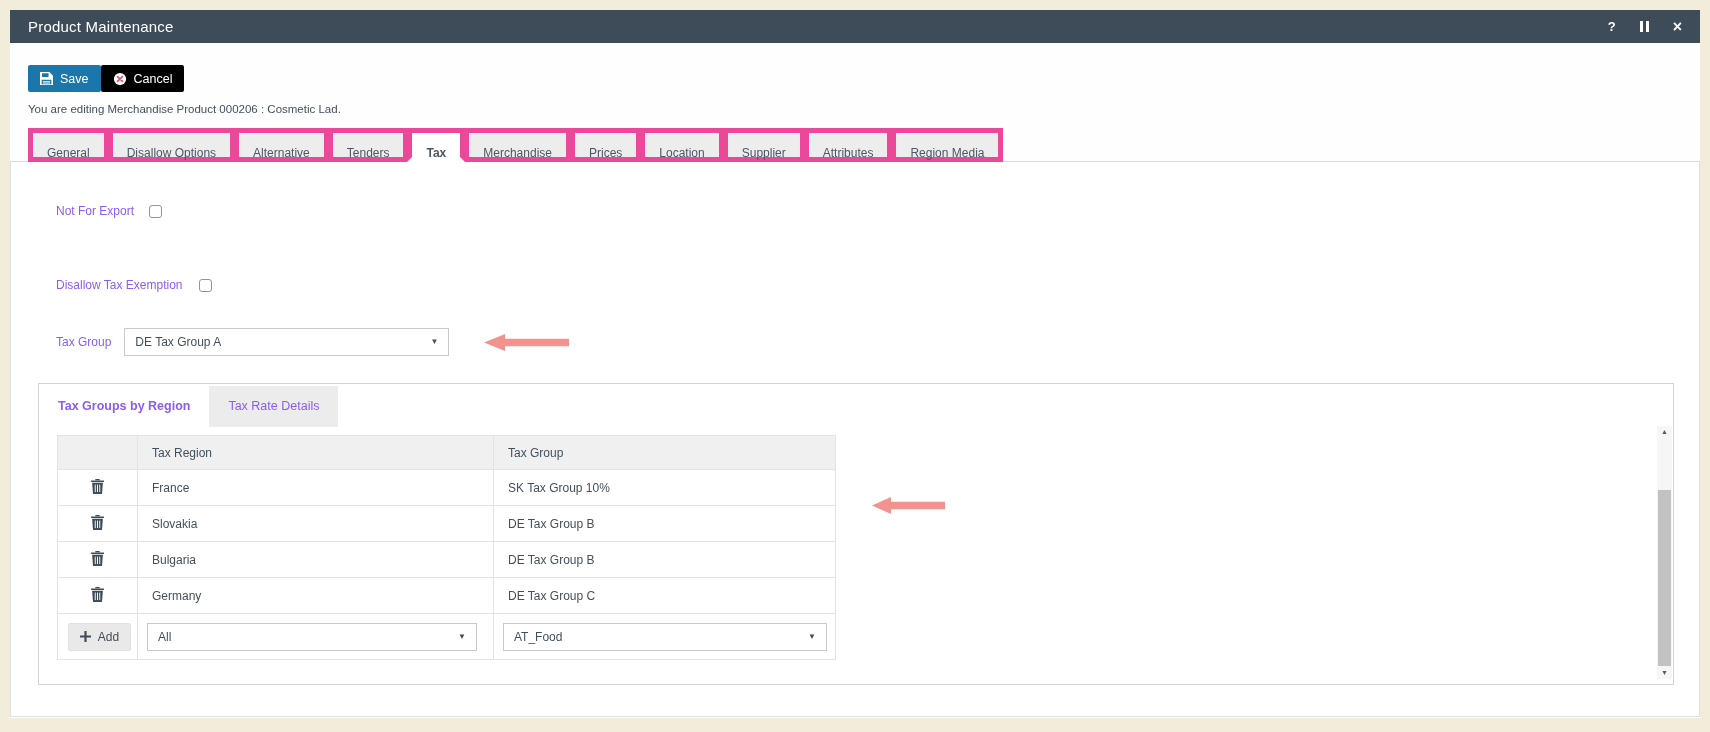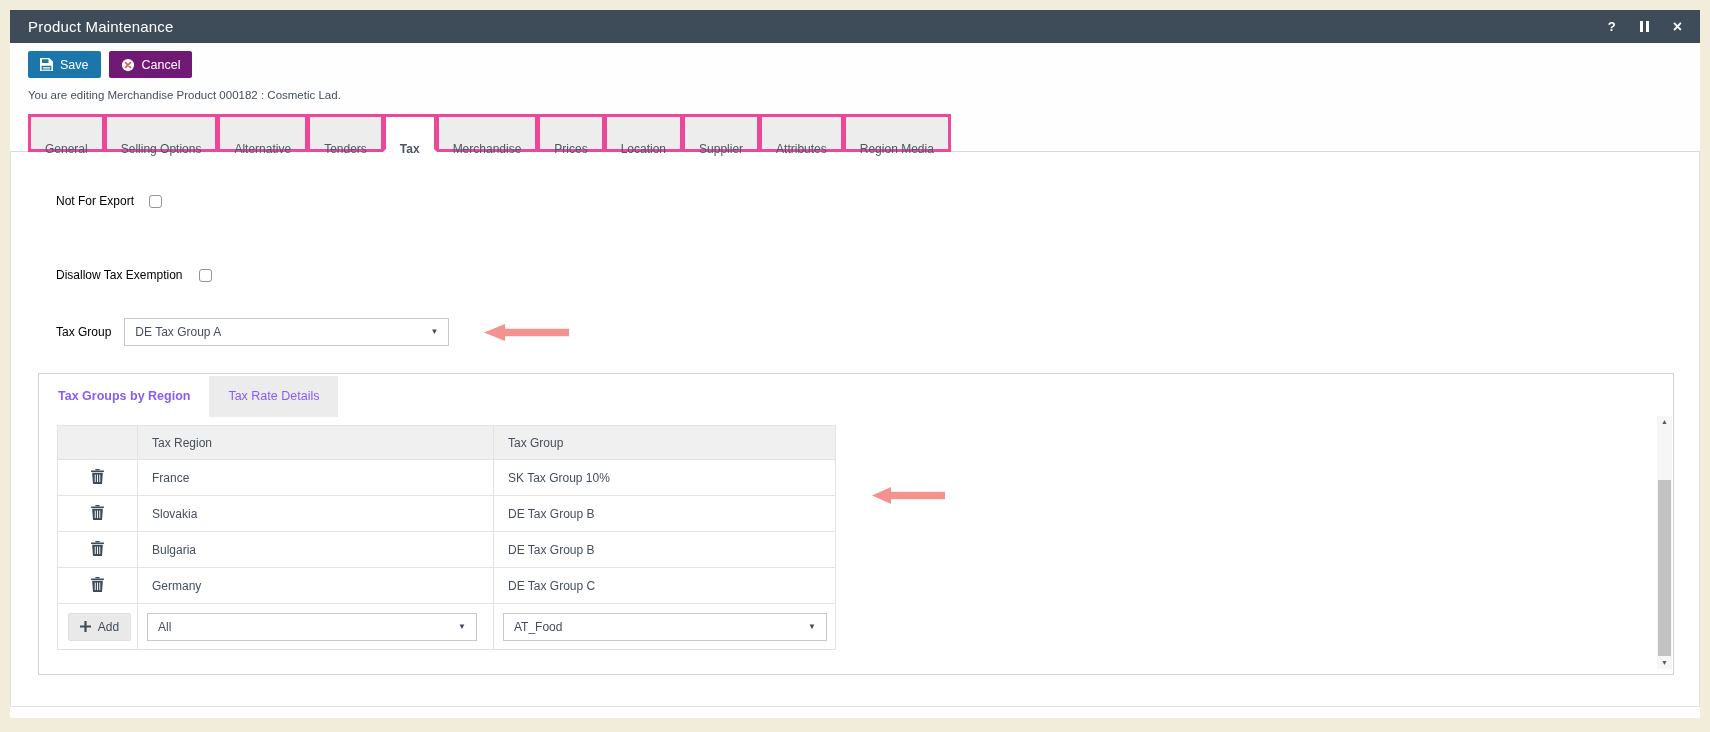--- a/index.html
+++ b/index.html
@@ -19,49 +19,49 @@
     height:33px; background:#3e4c59; display:flex; align-items:center;
     padding:0 18px;
   }
   .titlebar .title { color:#ffffff; font-size:15px; letter-spacing:.2px; }
   .win-controls { margin-left:auto; display:flex; align-items:center; gap:24px; }
   .win-ctrl { color:#fff; font-size:13px; font-weight:bold; cursor:default; line-height:1; }
   .pause-bars { display:inline-flex; gap:3px; }
   .pause-bars i { display:block; width:3px; height:11px; background:#fff; }
   .win-close { font-size:16px; }
   
-  .toolbar { padding:8px 0 0 18px; display:flex; gap:8px; }
+  .toolbar { padding:22px 0 0 18px; display:flex; }
   .btn {
     display:inline-flex; align-items:center; gap:7px; height:27px;
     padding:0 12px; border:none; border-radius:2px; color:#fff;
     font-size:12.5px; font-family:inherit; cursor:pointer;
   }
   .btn-save { background:#1a76ab; }
-  .btn-cancel { background:#701a75; }
+  .btn-cancel { background:#000000; }
   
   .notice { padding:11px 0 0 18px; font-size:11.5px; color:#42505d; }
   
   .tabs { display:flex; padding-left:18px; margin-top:13px; position:relative; z-index:2; margin-bottom:-1px; }
   .tab {
-    height:34px; line-height:32px; padding:16px 14px; font-size:12px;
-    color:#4a5764; background:#ededee; border:3px solid #ec4899; cursor:pointer;
+    height:34px; line-height:32px; padding:4px 14px; font-size:12px;
+    color:#4a5764; background:#ededee; border:5px solid #ec4899; cursor:pointer;
     white-space:nowrap;
   }
   .tab + .tab { margin-left:-1px; }
   .tab.active {
     background:#fff; font-weight:bold; border-bottom-color:#ffffff;
     position:relative; z-index:3;
   }
   
   .content {
     position:relative; background:#fff; height:556px;
     border:1px solid #e0e0e0; border-top-color:#d8dbdd;
   }
   .field-row { position:absolute; display:flex; align-items:center; }
-  .field-label { font-size:12px; color:#000000; }
+  .field-label { font-size:12px; color:#8b5cf6; }
   .checkbox {
     appearance:none; -webkit-appearance:none; width:13px; height:13px;
     border:1px solid #8f9699; border-radius:3px; background:#fff; cursor:pointer;
   }
   .row-nfe { left:45px; top:42px; gap:15px; }
   .row-dte { left:45px; top:116px; gap:16px; }
   .row-tg  { left:45px; top:166px; gap:13px; }
   .select {
     border:1px solid #c9c9c9; height:28px; background:#fff;
     display:flex; align-items:center; justify-content:space-between;
@@ -135,25 +135,25 @@
     </button>
     <button class="btn btn-cancel">
       <svg width="14" height="14" viewBox="0 0 16 16">
         <circle cx="8" cy="8" r="7" fill="#ffffff"></circle>
         <path d="M5.2 5.2l5.6 5.6M10.8 5.2l-5.6 5.6" stroke="#da5967" stroke-width="1.9" stroke-linecap="round"></path>
       </svg>
       <span>Cancel</span>
     </button>
   </div>
 
-  <div class="notice">You are editing Merchandise Product 000182 : Cosmetic Lad.</div>
+  <div class="notice">You are editing Merchandise Product 000206 : Cosmetic Lad.</div>
 
   <div class="tabs">
     <div class="tab">General</div>
-    <div class="tab">Selling Options</div>
+    <div class="tab">Disallow Options</div>
     <div class="tab">Alternative</div>
     <div class="tab">Tenders</div>
     <div class="tab active">Tax</div>
     <div class="tab">Merchandise</div>
     <div class="tab">Prices</div>
     <div class="tab">Location</div>
     <div class="tab">Supplier</div>
     <div class="tab">Attributes</div>
     <div class="tab">Region Media</div>
   </div>

